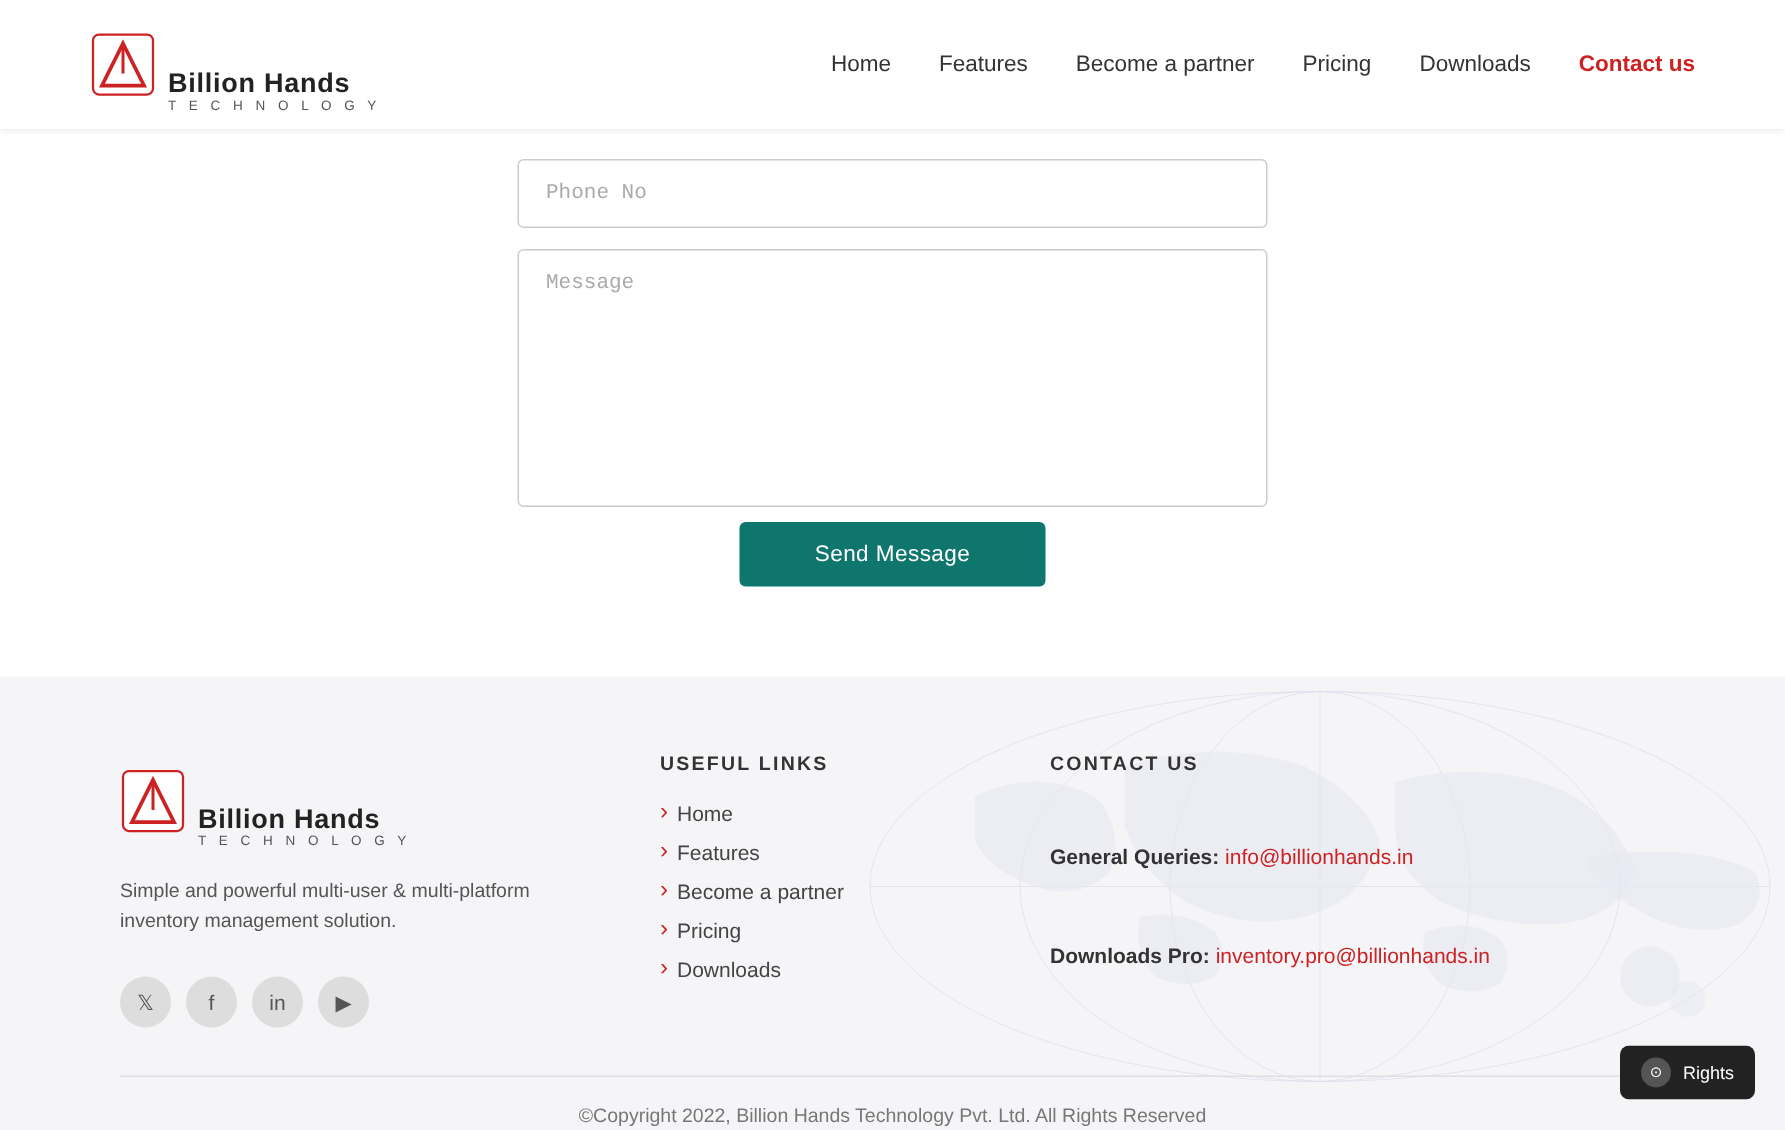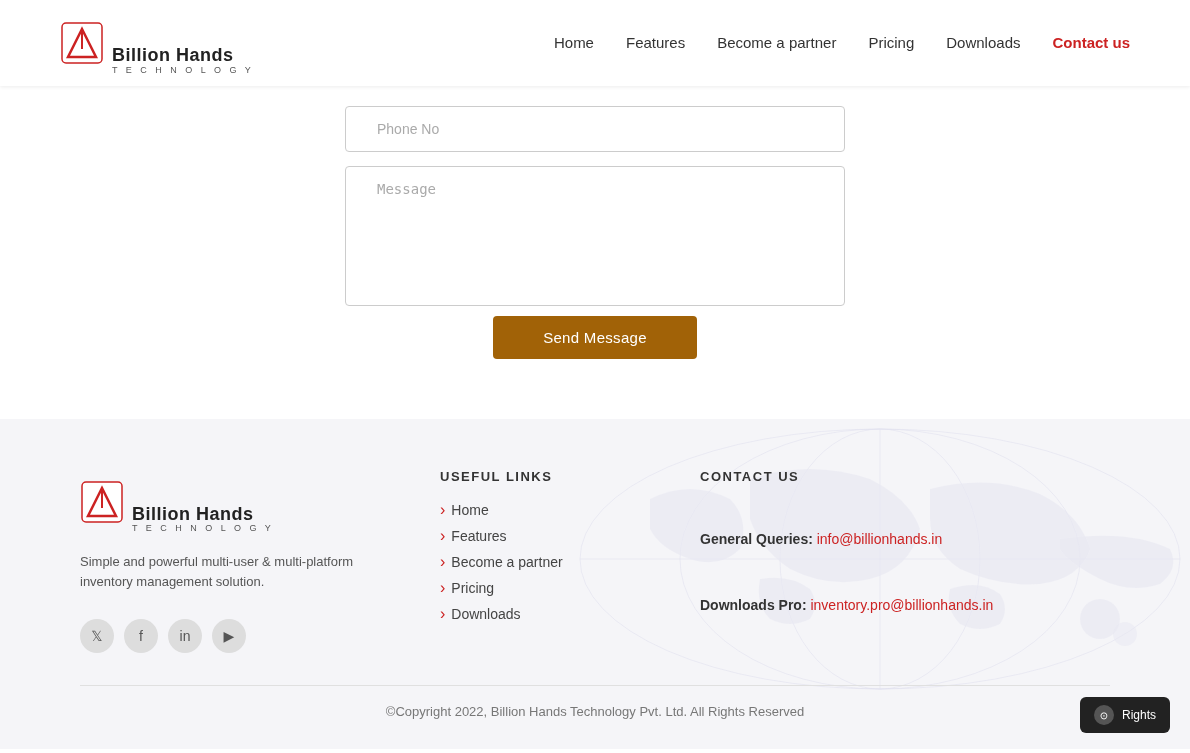--- a/index.html
+++ b/index.html
@@ -71,42 +71,43 @@
     .form-container {
       width: 100%;
       max-width: 500px;
       display: flex;
       flex-direction: column;
       gap: 14px;
     }
     .form-container input,
     .form-container textarea {
       width: 100%;
-      padding: 14px 31px;
+      padding: 14px 18px;
       border: 1px solid #ccc;
       border-radius: 4px;
       font-size: 14px;
       color: #555;
       outline: none;
       resize: none;
+      font-family: Liberation Mono, monospace;
     }
     .form-container textarea {
-      height: 140px;
+      height: 172px;
     }
     .form-container input::placeholder,
     .form-container textarea::placeholder {
       color: #aaa;
     }
     .send-btn-wrapper {
       display: flex;
       justify-content: center;
       margin-top: 10px;
     }
     .send-btn {
-      background: #a16207;
+      background: #0f766e;
       color: #fff;
       border: none;
       padding: 13px 50px;
       border-radius: 4px;
       font-size: 15px;
       cursor: pointer;
       letter-spacing: 0.3px;
     }
 
     

